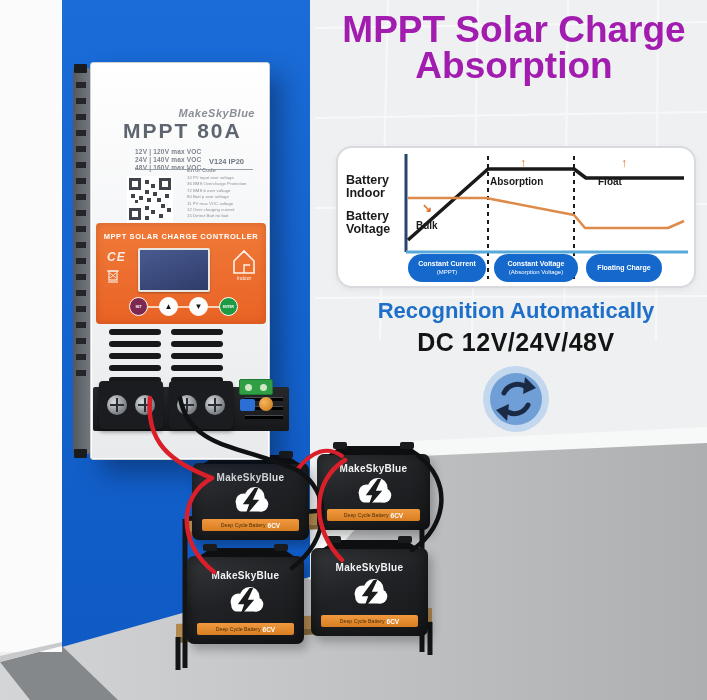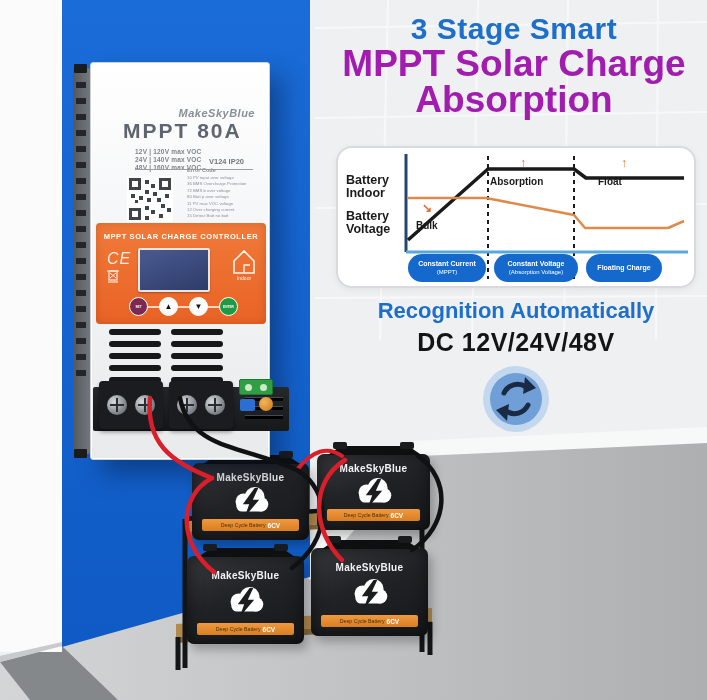--- a/index.html
+++ b/index.html
@@ -57,21 +57,21 @@
   .dev-rule { position:absolute; left:44px; right:16px; top:106px; border-top:1px solid #9aa0a8; }
   .dev-qr { position:absolute; left:36px; top:113px; width:46px; height:46px; }
   .dev-errors { position:absolute; left:96px; top:104px; width:78px; color:#8b9199; }
   .dev-errors .et { font-size:5.5px; font-weight:bold; margin-bottom:2px; }
   .dev-errors .el { font-size:4.3px; line-height:6.4px; white-space:nowrap; }
   .orange-panel { position:absolute; left:5px; top:160px; width:170px; height:101px;
       background:linear-gradient(180deg,#f07a39,#e96325); border-radius:4px;
       box-shadow:inset 0 0 8px rgba(120,40,0,.25); }
   .op-title { position:absolute; left:0; right:0; top:9px; text-align:center; color:#fff;
               font-size:7.5px; font-weight:bold; letter-spacing:.6px; }
-  .op-ce { position:absolute; left:11px; top:27px; font-size:16px; font-weight:normal;
+  .op-ce { position:absolute; left:11px; top:27px; font-size:12px; font-weight:bold;
            font-style:italic; color:#f9ece2; letter-spacing:1px; }
   .op-lcd { position:absolute; left:42px; top:25px; width:72px; height:44px;
             background:linear-gradient(160deg,#4a5a90,#2e3c6a); border:2px solid #e9e5df;
             border-radius:2px; box-shadow:0 1px 2px rgba(0,0,0,.3); }
   .op-btn-line { position:absolute; left:38px; right:30px; top:83px; height:2px; background:#f7d4bc; }
   .op-btn { position:absolute; top:74px; width:19px; height:19px; border-radius:50%;
             display:flex; align-items:center; justify-content:center;
             border:1.5px solid #ffffff; font-weight:bold; }
   .btn-mode  { left:33px; background:#7c2850; color:#fff; font-size:3.2px; text-align:center; }
   .btn-up    { left:63px; background:#fdfdfd; color:#111; font-size:8px; }
@@ -149,21 +149,20 @@
     </g>
     <polygon points="0,700 0,656 62,642 308,578 418,454 707,441 707,700" fill="url(#floorGrad)"></polygon>
     <polygon points="298,570 412,441 707,427 707,443 420,456 310,580" fill="#f7f8f8"></polygon>
     <polygon points="0,662 62,646 118,700 30,700" fill="#85888b"></polygon>
     <rect x="0" y="0" width="62" height="652" fill="#fbfbfc"></rect>
     <polygon points="0,656 62,642 62,646 0,662" fill="#c9cacc"></polygon>
     <polygon points="62,0 310,0 310,577 62,647" fill="url(#wallGrad)"></polygon>
   </svg>
 
   <div class="abs headline">
-    <div class="h-blue">3 Stage Smart</div>
     <div class="h-dark">MPPT Solar Charge</div>
     <div class="h-dark">Absorption</div>
   </div>
 
   <div class="abs chart-card">
     <svg id="chart-svg" width="360" height="142" viewBox="0 0 360 142">
         <line x1="150" y1="8" x2="150" y2="131" stroke="#1a1a1a" stroke-width="2" stroke-dasharray="4 4"></line>
         <line x1="236" y1="8" x2="236" y2="131" stroke="#1a1a1a" stroke-width="2" stroke-dasharray="4 4"></line>
         <line x1="68" y1="6" x2="68" y2="104" stroke="#24456e" stroke-width="3"></line>
         <line x1="68" y1="104" x2="350" y2="104" stroke="#58a8da" stroke-width="3"></line>

